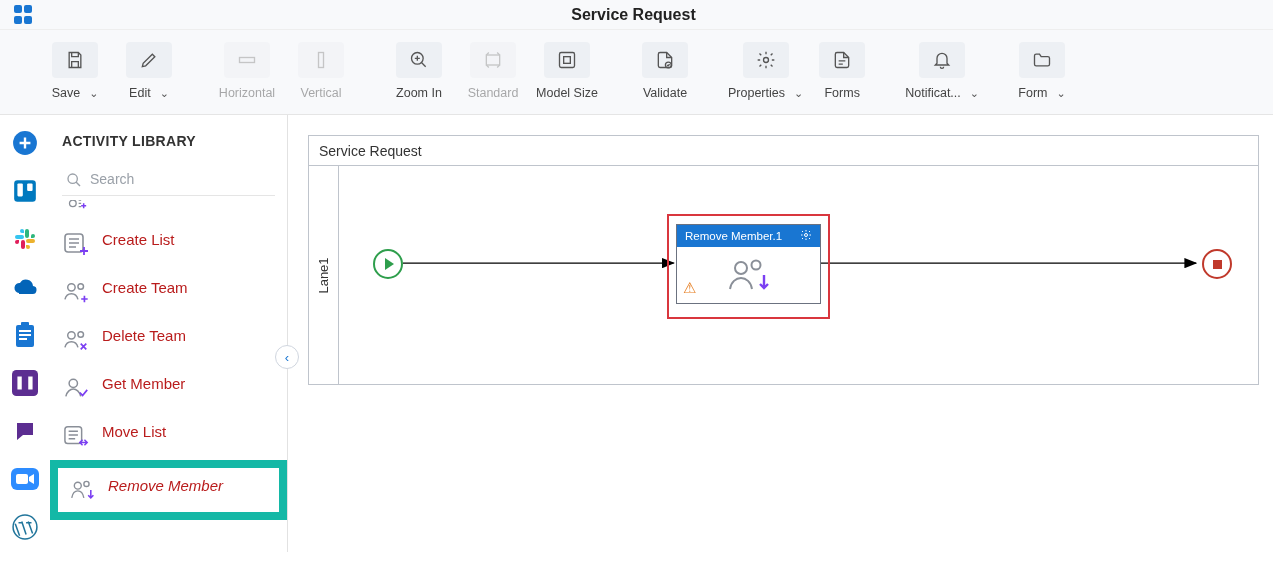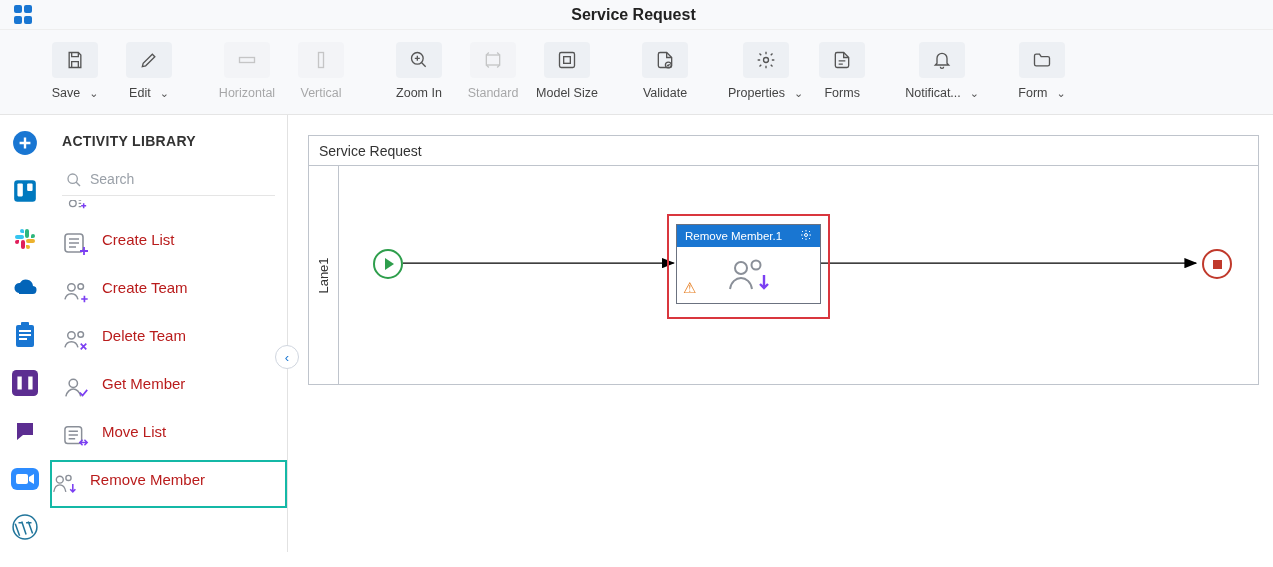--- a/index.html
+++ b/index.html
@@ -21,21 +21,21 @@
   .rail-item { width: 28px; height: 28px; display: flex; align-items: center; justify-content: center; cursor: pointer; }
   .side-panel { width: 238px; border-right: 1px solid #e2e2e2; display: flex; flex-direction: column; position: relative; background: #fff; }
   .sp-collapse { position: absolute; right: -12px; top: 230px; width: 24px; height: 24px; border: 1px solid #d0d6df; border-radius: 50%; background: #fff; display: flex; align-items: center; justify-content: center; font-size: 13px; color: #1976d2; cursor: pointer; }
   .sp-title { font-weight: 700; font-size: 14px; letter-spacing: .3px; color: #333; padding: 18px 12px 10px; }
   .sp-search { margin: 6px 12px 0; display: flex; align-items: flex-start; gap: 8px; padding: 6px 4px; border-bottom: 1px solid #e5e5e5; color: #9aa0a8; }
   .sp-search input { border: none; outline: none; font-size: 14px; color: #333; flex: 1; }
   .sp-search input::placeholder { color: #9aa0a8; }
   .sp-list { overflow-y: auto; flex: 1; padding-top: 4px; }
   .sp-partial { height: 10px; margin: 0 12px 10px; position: relative; }
   .sp-item { display: flex; gap: 12px; padding: 11px 10px 11px 14px; cursor: pointer; font-size: 15px; color: #b91c1c; }
-  .sp-item.highlight { border: 2px solid #14b8a6; padding: 9px 8px 9px 0; }
+  .sp-item.highlight { border: 8px solid #14b8a6; padding: 9px 8px 9px 12px; font-style: italic; }
   .act-icon { width: 26px; height: 26px; display: flex; align-items: center; justify-content: center; }
   .canvas-area { flex: 1; padding: 20px 14px 14px 20px; overflow: hidden; }
   .pool { border: 1px solid #bfc4cc; background: #fff; height: 250px; position: relative; }
   .pool-header { height: 30px; border-bottom: 1px solid #bfc4cc; display: flex; align-items: center; padding-left: 10px; font-size: 14px; }
   .pool-body { display: flex; height: calc(100% - 30px); position: relative; }
   .lane-label { width: 30px; border-right: 1px solid #bfc4cc; display: flex; align-items: center; justify-content: center; }
   .lane-label span { transform: rotate(-90deg); font-size: 13px; white-space: nowrap; }
   .lane-content { flex: 1; position: relative; }
   svg.flow { position: absolute; top: 0; left: 0; width: 100%; height: 100%; }
   .start-node { position: absolute; left: 34px; top: 83px; width: 30px; height: 30px; border: 2px solid #2e9e4c; border-radius: 50%; display: flex; align-items: center; justify-content: center; cursor: pointer; background: #fff; }

